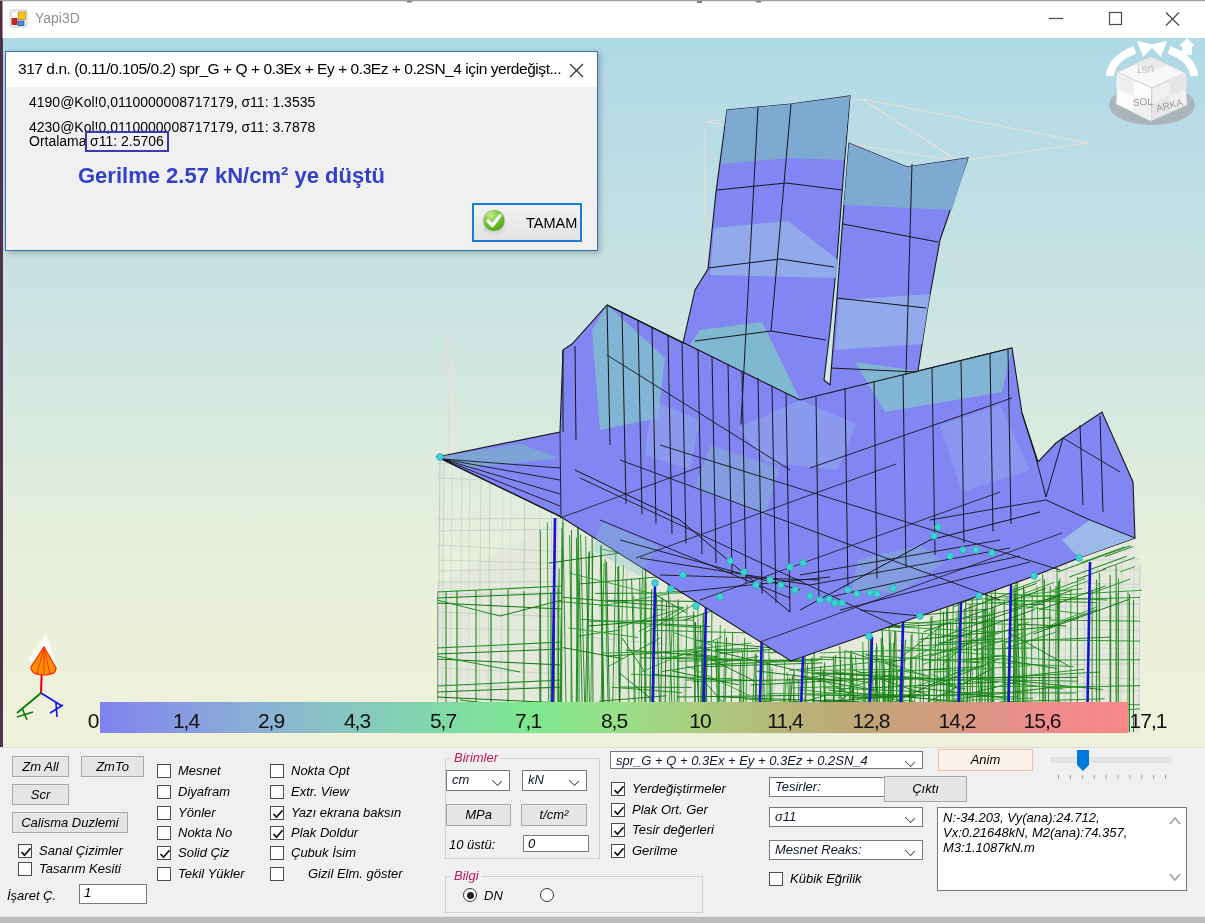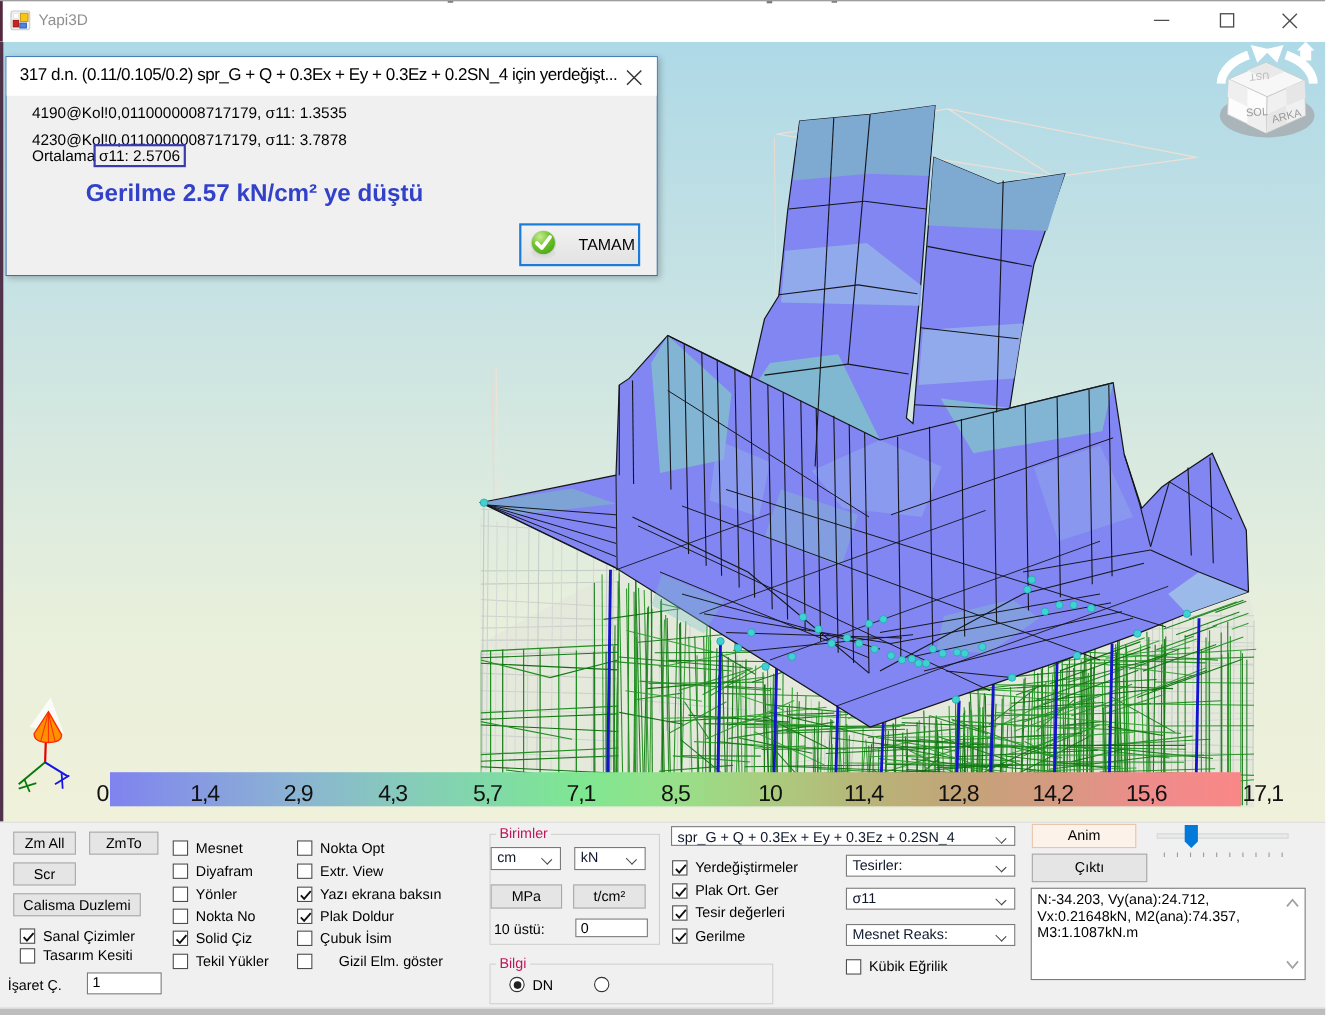--- a/index.html
+++ b/index.html
@@ -1,18 +1,18 @@
 <!DOCTYPE html>
 <html><head><meta charset="utf-8"><style>
 * { margin:0; padding:0; box-sizing:border-box; }
 body { width:1205px; height:923px; position:relative; font-family:"Liberation Sans", sans-serif; background:#fff; overflow:hidden; }
 #titlebar { position:absolute; left:0; top:0; width:1038px; height:38px; background:#ffffff; }
 #titlebar .t { position:absolute; left:35px; top:10px; font-size:14px; color:#8f8f8f; }
 #scene { position:absolute; left:0; top:38px; }
-#panel { position:absolute; left:0; top:747px; width:1205px; height:169px; background:#f0f0f0; border-top:1px solid #dcdcdc; font-size:13px; color:#000; }
+#panel { position:absolute; left:0; top:747px; width:1205px; height:169px; background:#f0f0f0; border-top:1px solid #dcdcdc; font-size:13px; color:#000;font-style:italic; }
 #botstrip { position:absolute; left:0; top:916px; width:1205px; height:7px; background:#bdbdbd; border-top:1px solid #e8e8e8; }
 .btn { position:absolute; background:#e5e5e5; border:1px solid #a8a8a8; text-align:center; font-size:13px; color:#000; line-height:19px; }
 .cb { position:absolute; width:14px; height:14px; background:#fff; border:1px solid #4d4d4d; }
 .cb svg { position:absolute; left:0px; top:0px; }
 .cblabel { position:absolute; font-size:13px; color:#000; white-space:nowrap; }
 .combo { position:absolute; background:#fff; border:1px solid #7a7a7a; font-size:13px; color:#0f172a; padding:1px 0 0 5px; white-space:nowrap; overflow:hidden; }
 .combo:after { content:""; position:absolute; right:8px; top:6px; width:7px; height:7px; border-right:1.6px solid #444; border-bottom:1.6px solid #444; transform:rotate(45deg) scale(1,0.8); }
 .inp { position:absolute; background:#fff; border:1px solid #7a7a7a; font-size:13px; padding-left:4px; }
 .grp { position:absolute; border:1px solid #d0d0d0; }
 .grplabel { position:absolute; background:#f0f0f0; padding:0 3px; font-size:13px; color:#be185d; }
@@ -1005,21 +1005,21 @@
         <path d="M2.5,7 L5.5,10.2 L11.5,3.2" fill="none" stroke="#111" stroke-width="1.7"></path>
       </svg>
     </div>
 <div class="cblabel" style="left:632px;top:95px;">Gerilme</div>
 <div class="combo" style="left:769px;top:29px;width:154px;height:20px;">Tesirler:</div>
 <div class="combo" style="left:769px;top:59px;width:154px;height:20px;">σ11</div>
 <div class="combo" style="left:769px;top:92px;width:154px;height:20px;">Mesnet Reaks:</div>
 <div class="cb" style="left:769px;top:124px;"></div>
 <div class="cblabel" style="left:790px;top:123px;">Kübik Eğrilik</div>
 <div class="btn" style="left:938px;top:1px;width:95px;height:22px;background:#fdf2e9;border-color:#e8c4ac;">Anim</div>
-<div class="btn" style="left:938px;top:28px;width:105px;height:26px;line-height:24px;">Çıktı</div>
+<div class="btn" style="left:884px;top:28px;width:83px;height:26px;line-height:24px;">Çıktı</div>
 <svg width="140" height="40" style="position:absolute;left:1045px;top:1px;">
       <rect x="7" y="9" width="119" height="4" fill="#e7eaea" stroke="#d6d6d6" stroke-width="1"></rect>
       <path d="M32,1 L44,1 L44,16 L38,22 L32,16 Z" fill="#0079d8"></path>
       <line x1="13.5" y1="26" x2="13.5" y2="30" stroke="#9a9a9a" stroke-width="1"></line>
       <line x1="25.4" y1="26" x2="25.4" y2="30" stroke="#9a9a9a" stroke-width="1"></line>
       <line x1="37.3" y1="26" x2="37.3" y2="30" stroke="#9a9a9a" stroke-width="1"></line>
       <line x1="49.2" y1="26" x2="49.2" y2="30" stroke="#9a9a9a" stroke-width="1"></line>
       <line x1="61.1" y1="26" x2="61.1" y2="30" stroke="#9a9a9a" stroke-width="1"></line>
       <line x1="73.0" y1="26" x2="73.0" y2="30" stroke="#9a9a9a" stroke-width="1"></line>
       <line x1="84.9" y1="26" x2="84.9" y2="30" stroke="#9a9a9a" stroke-width="1"></line>

